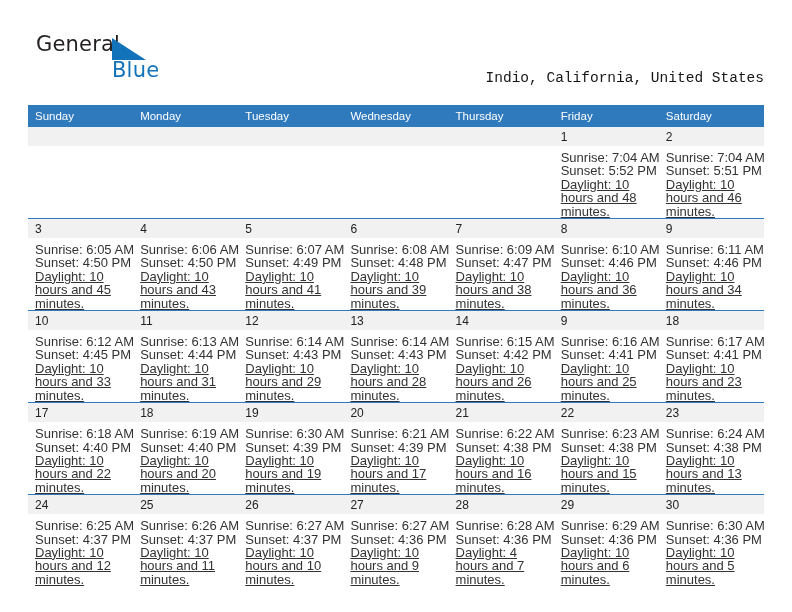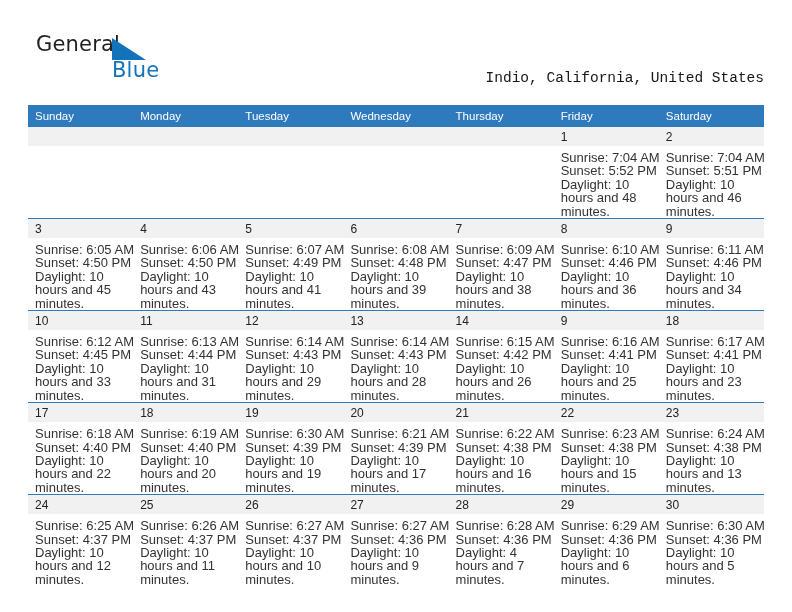--- a/index.html
+++ b/index.html
@@ -132,20 +132,21 @@
     padding: 5px 8px 0 7px;
     font-size: 13px;
     line-height: 13.4px;
     color: #333333;
   }
   .info div {
     white-space: nowrap;
   }
   .info .daylight {
     white-space: normal;
+    text-decoration: underline;
   }
 </style>
 </head>
 <body>
 
 <div class="page">
 
   <div class="header">
 
     <div class="logo">

